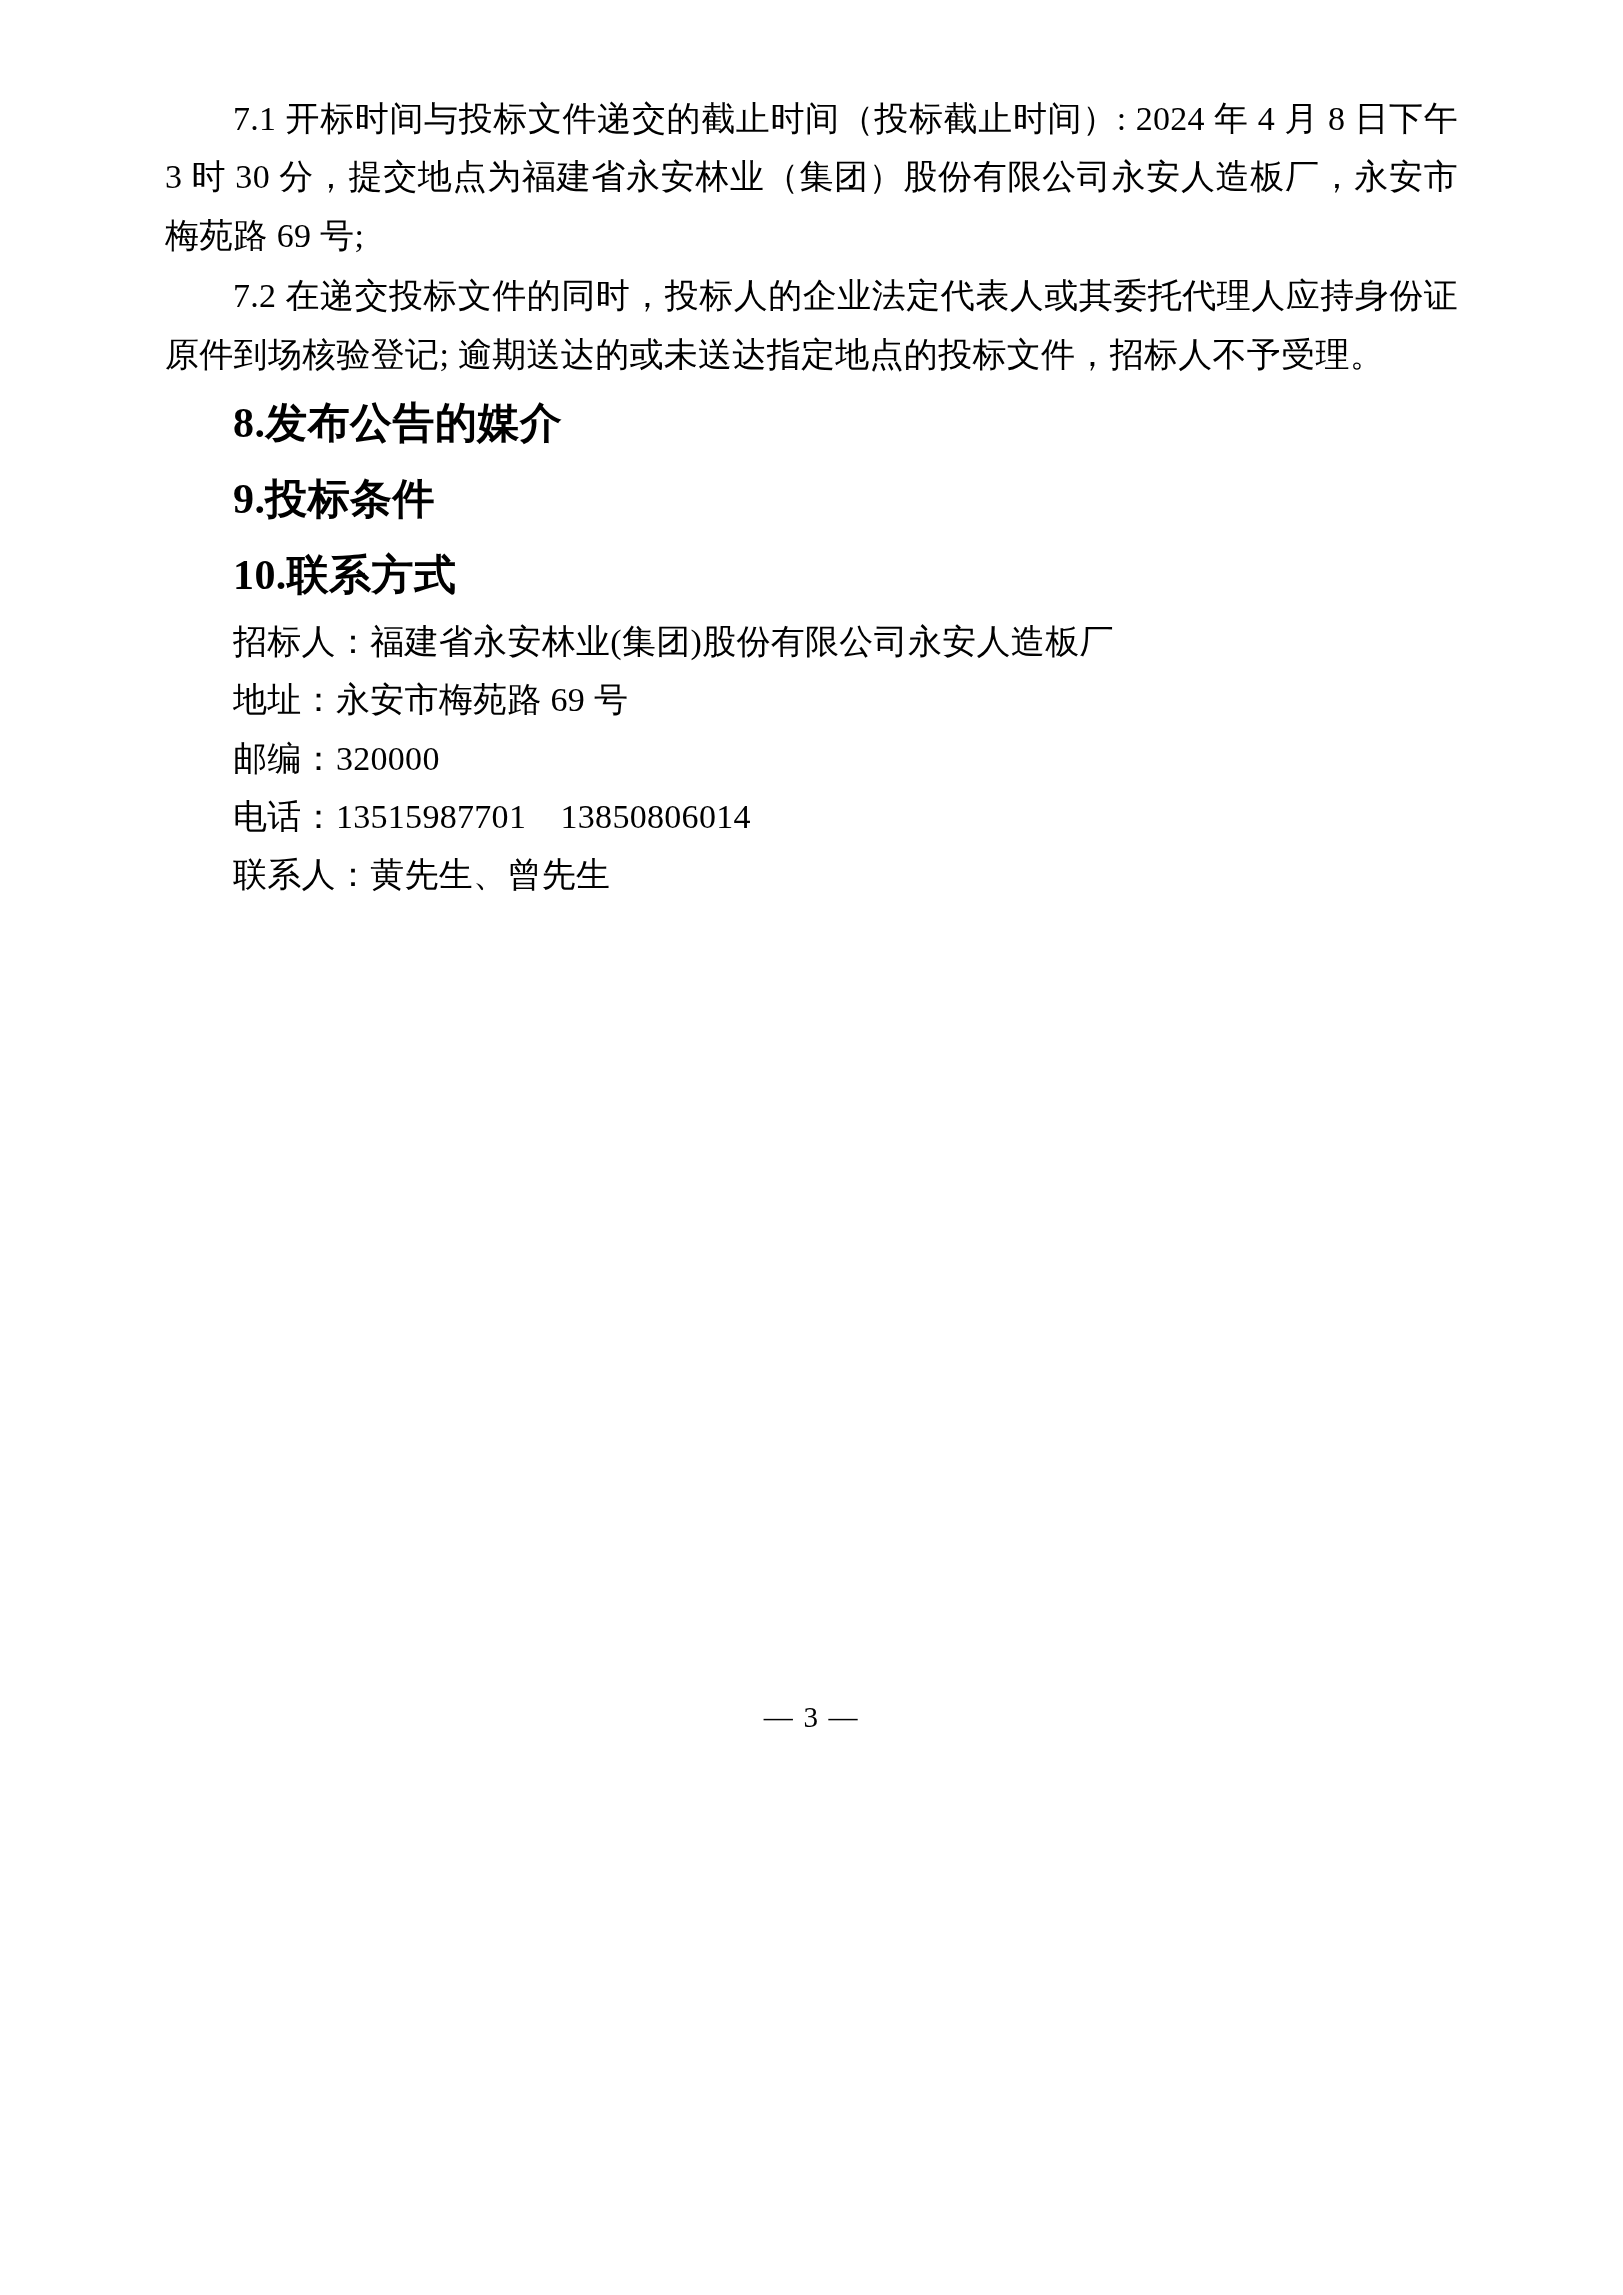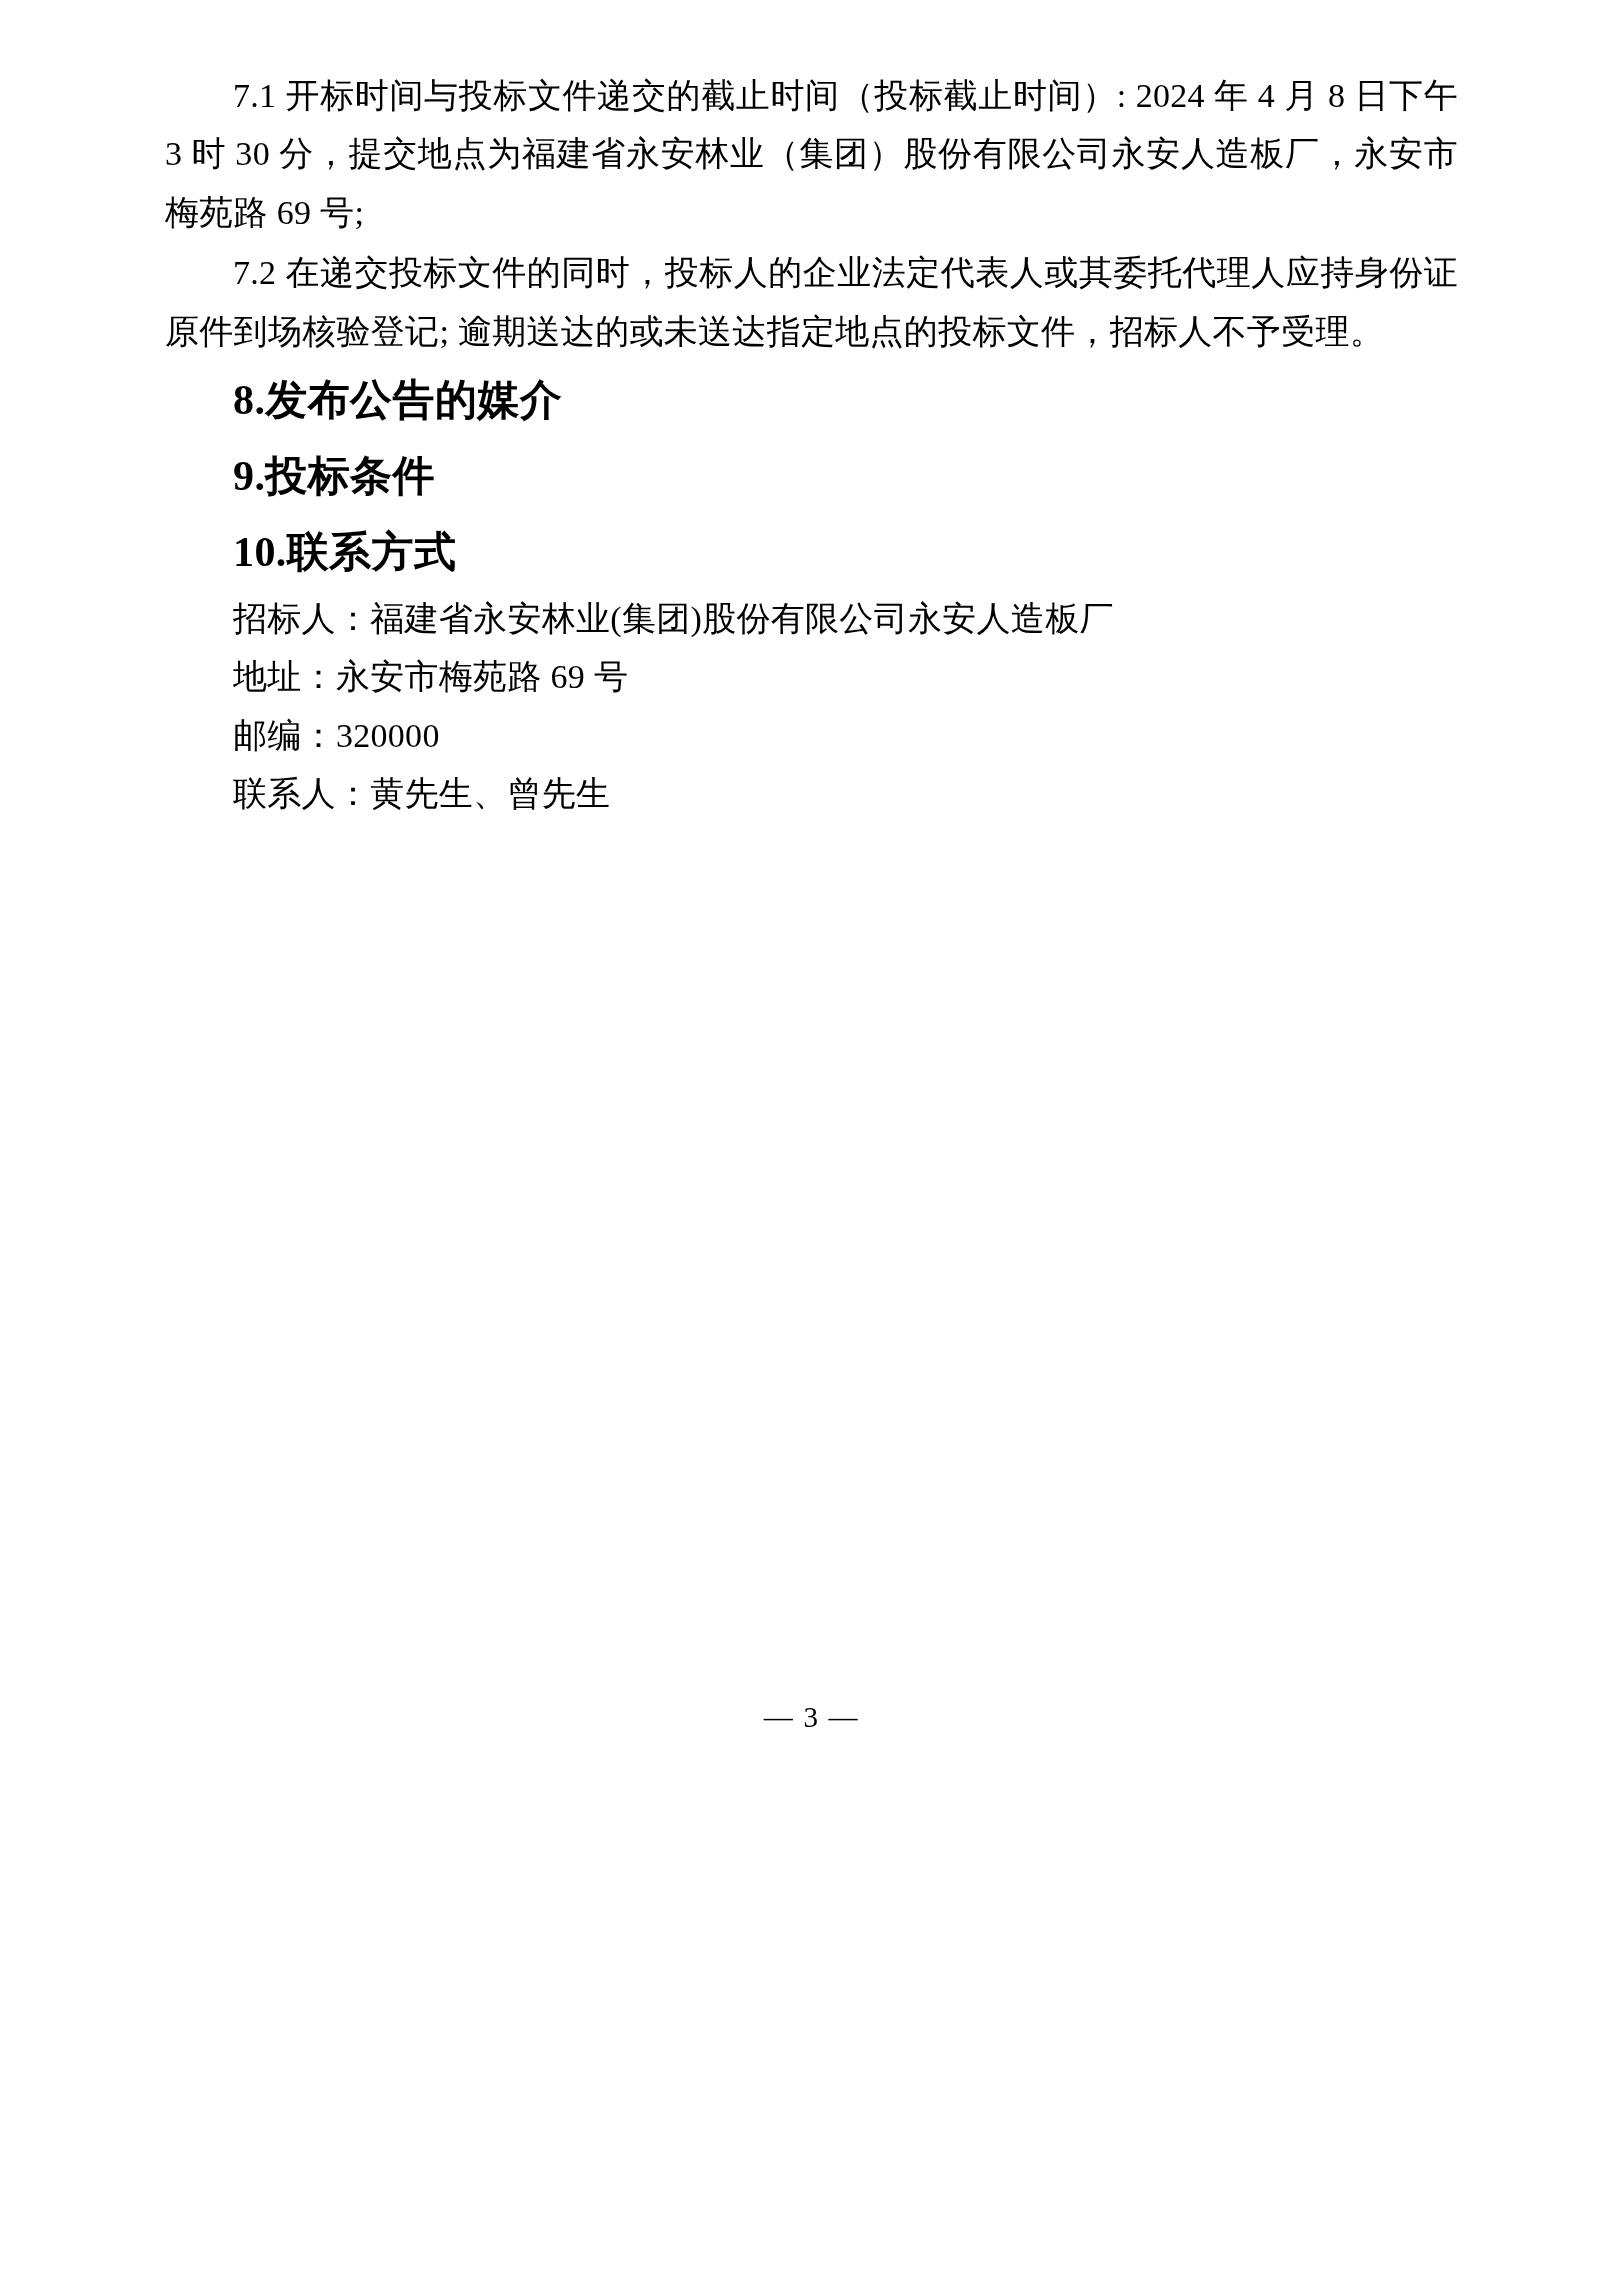--- a/index.html
+++ b/index.html
@@ -12,21 +12,21 @@
     height: 2295px;
     font-family: "Liberation Serif", "DejaVu Serif", serif;
     color: #000000;
     position: relative;
   }
   .page {
     position: relative;
     width: 1623px;
     height: 1882px;
     box-sizing: border-box;
-    padding: 67px 165px 0 165px;
+    padding: 90px 165px 0 165px;
   }
   .doc-body {
     font-size: 34px;
     line-height: 1.72;
     text-align: justify;
     letter-spacing: 0.3px;
   }
   .para {
     margin: 0 0 1.7px 0;
     text-indent: 68px;
@@ -73,20 +73,21 @@
 
     <p class="heading">9.投标条件</p>
 
 
     <p class="heading">10.联系方式</p>
 
     <div class="contact-block">
       <p class="contact-line">招标人：福建省永安林业(集团)股份有限公司永安人造板厂</p>
       <p class="contact-line">地址：永安市梅苑路 69 号</p>
       <p class="contact-line">邮编：320000</p>
+      <p class="contact-line">电话：13515987701　13850806014</p>
       <p class="contact-line">联系人：黄先生、曾先生</p>
     </div>
 
   </div>
 
   <div class="footer">
     <span>— 3 —</span>
   </div>
 </div>
 

